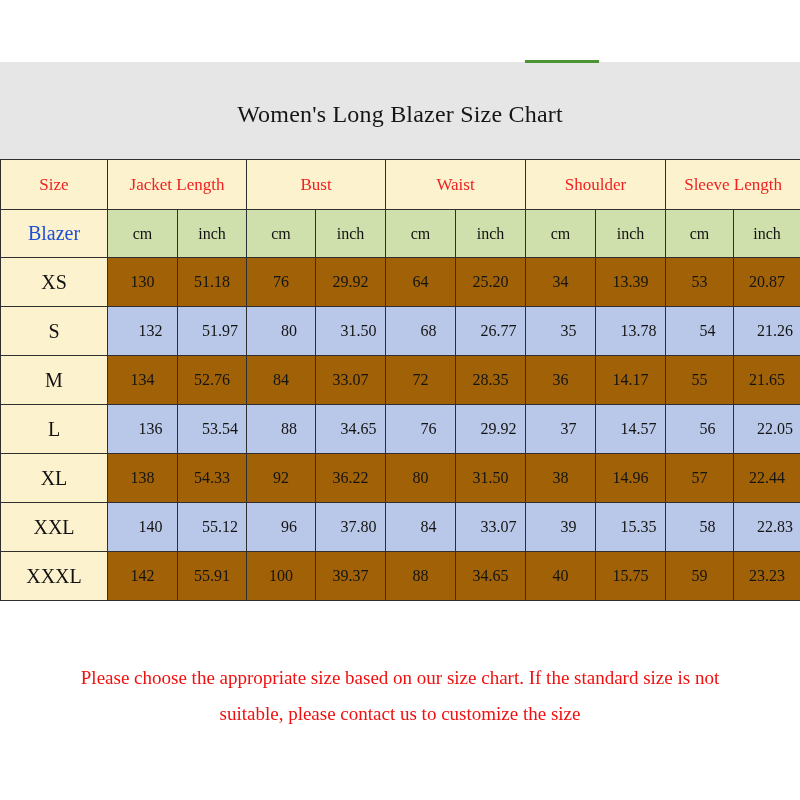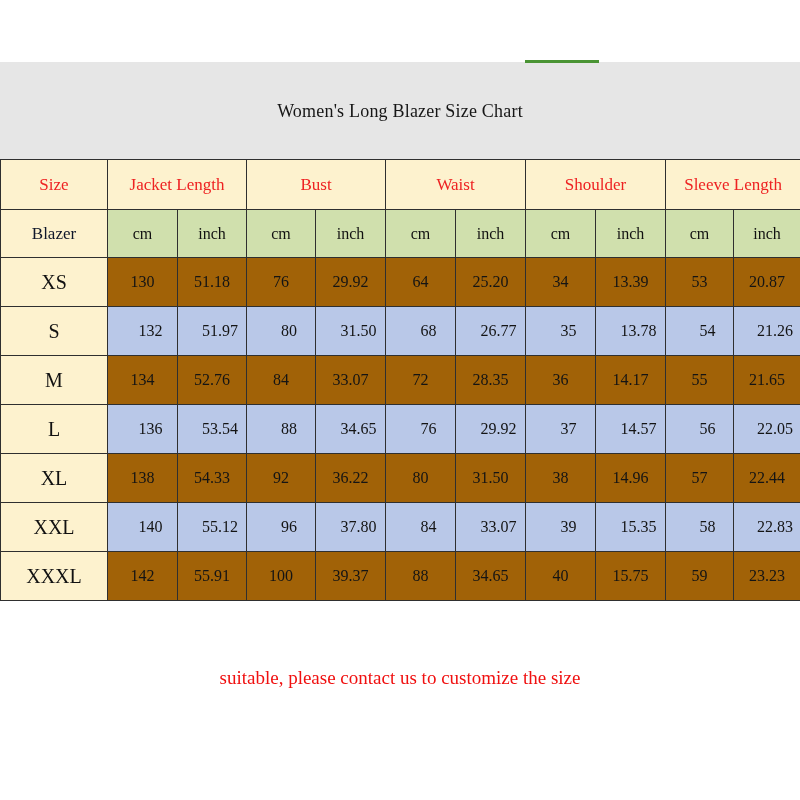--- a/index.html
+++ b/index.html
@@ -41,21 +41,21 @@
     height: 3px;
     background: #4a9434;
   }
 
   .chart-title {
     position: absolute;
     left: 0;
     top: 101px;
     width: 800px;
     text-align: center;
-    font-size: 18px;
+    font-size: 24px;
     color: #161616;
     font-family: "Liberation Serif", "DejaVu Serif", serif;
     letter-spacing: .2px;
   }
 
   
   .size-table-wrap {
     position: absolute;
     left: 0;
     top: 159px;
@@ -95,22 +95,22 @@
     background: #fdf2ce;
     color: #ee2222;
     font-size: 17px;
     height: 50px;
     padding: 0 2px;
   }
 
   
   tr.hdr-units td.unit-blazer {
     background: #fdf2ce;
-    color: #0f172a;
-    font-size: 17px;
+    color: #1d4ed8;
+    font-size: 20px;
     height: 48px;
   }
   tr.hdr-units td.unit-cell {
     background: #d0e0ad;
     color: #111111;
     font-size: 16px;
     height: 48px;
   }
 
   
@@ -281,16 +281,17 @@
             <td class="val">40</td>
             <td class="val">15.75</td>
             <td class="val">59</td>
             <td class="val">23.23</td>
           </tr>
         </tbody>
     </table>
   </div>
 
   <div class="note">
+    <div>Please choose the appropriate size based on our size chart. If the standard size is not</div>
     <div>suitable, please contact us to customize the size</div>
   </div>
 
 </div>
 
 </body></html>

